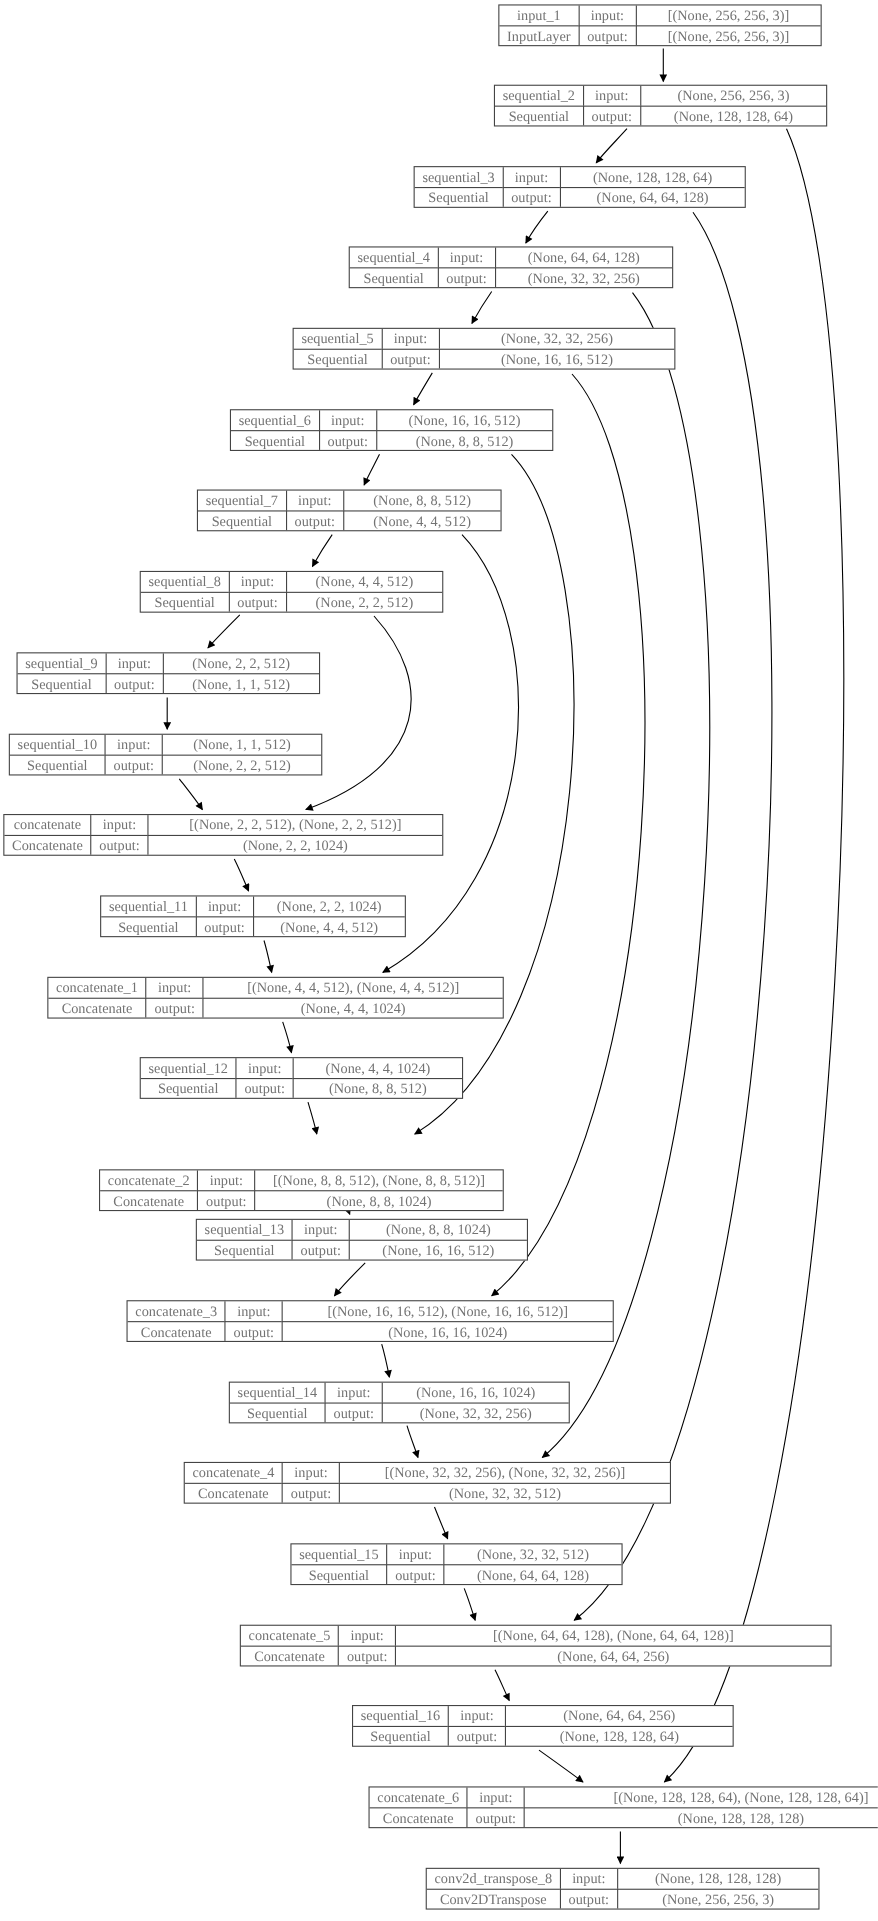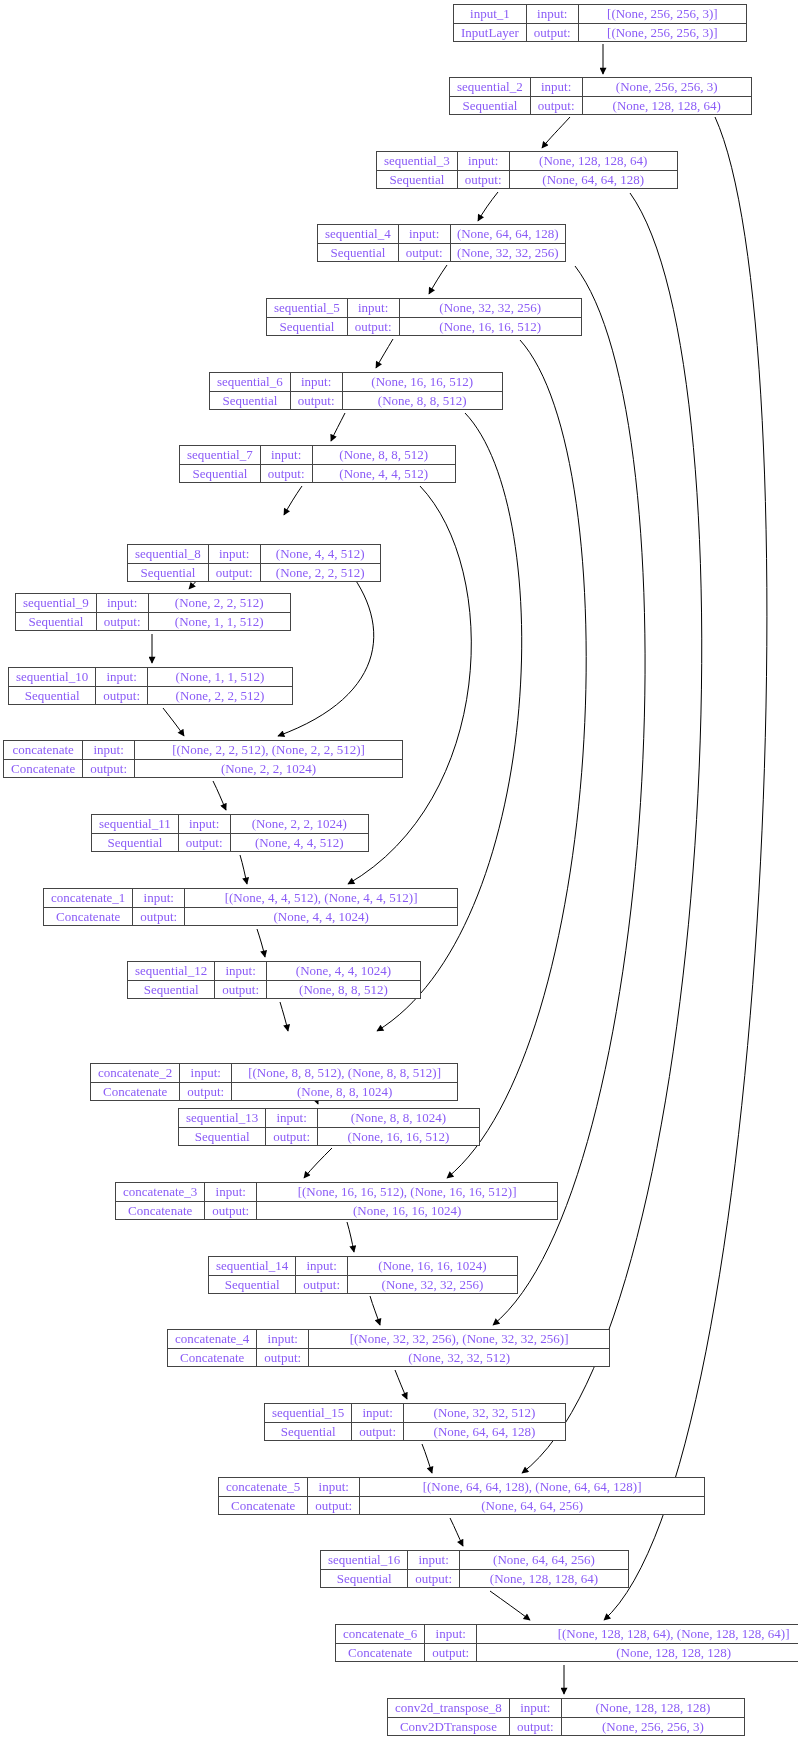--- a/index.html
+++ b/index.html
@@ -1,21 +1,21 @@
 <!DOCTYPE html>
 <html><head>
 <meta charset="utf-8">
 <style>
   html,body{margin:0;padding:0;background:#fff;}
   #canvas{
     position:relative;
     width:798px;height:1746px;
     background:#fff;
     font-family:"Liberation Serif","DejaVu Serif",serif;
-    color:#8b5cf6;
+    color:#737373;
   }
   #edges{position:absolute;left:0;top:0;width:798px;height:1746px;}
   .node{
     position:absolute;
     display:grid;
     grid-template-columns:max-content max-content 1fr;
     grid-auto-rows:18px;
     border:1px solid #444;
     background:#fff;
     box-sizing:border-box;
@@ -94,30 +94,30 @@
 
   <div class="node" style="left:376px;top:151px;width:302px">
     <div class="c">sequential_3</div>
     <div class="c">input:</div>
     <div class="c">(None, 128, 128, 64)</div>
     <div class="c">Sequential</div>
     <div class="c">output:</div>
     <div class="c">(None, 64, 64, 128)</div>
   </div>
 
-  <div class="node" style="left:317px;top:224px;width:249px">
+  <div class="node" style="left:317px;top:224px;width:295px">
     <div class="c">sequential_4</div>
     <div class="c">input:</div>
     <div class="c">(None, 64, 64, 128)</div>
     <div class="c">Sequential</div>
     <div class="c">output:</div>
     <div class="c">(None, 32, 32, 256)</div>
   </div>
 
-  <div class="node" style="left:266px;top:298px;width:316px">
+  <div class="node" style="left:266px;top:298px;width:348px">
     <div class="c">sequential_5</div>
     <div class="c">input:</div>
     <div class="c">(None, 32, 32, 256)</div>
     <div class="c">Sequential</div>
     <div class="c">output:</div>
     <div class="c">(None, 16, 16, 512)</div>
   </div>
 
   <div class="node" style="left:209px;top:372px;width:294px">
     <div class="c">sequential_6</div>
@@ -130,21 +130,21 @@
 
   <div class="node" style="left:179px;top:445px;width:277px">
     <div class="c">sequential_7</div>
     <div class="c">input:</div>
     <div class="c">(None, 8, 8, 512)</div>
     <div class="c">Sequential</div>
     <div class="c">output:</div>
     <div class="c">(None, 4, 4, 512)</div>
   </div>
 
-  <div class="node" style="left:127px;top:544px;width:254px">
+  <div class="node" style="left:127px;top:519px;width:276px">
     <div class="c">sequential_8</div>
     <div class="c">input:</div>
     <div class="c">(None, 4, 4, 512)</div>
     <div class="c">Sequential</div>
     <div class="c">output:</div>
     <div class="c">(None, 2, 2, 512)</div>
   </div>
 
   <div class="node" style="left:15px;top:593px;width:276px">
     <div class="c">sequential_9</div>
@@ -247,30 +247,30 @@
 
   <div class="node" style="left:264px;top:1403px;width:302px">
     <div class="c">sequential_15</div>
     <div class="c">input:</div>
     <div class="c">(None, 32, 32, 512)</div>
     <div class="c">Sequential</div>
     <div class="c">output:</div>
     <div class="c">(None, 64, 64, 128)</div>
   </div>
 
-  <div class="node" style="left:218px;top:1477px;width:487px">
+  <div class="node" style="left:218px;top:1477px;width:538px">
     <div class="c">concatenate_5</div>
     <div class="c">input:</div>
     <div class="c">[(None, 64, 64, 128), (None, 64, 64, 128)]</div>
     <div class="c">Concatenate</div>
     <div class="c">output:</div>
     <div class="c">(None, 64, 64, 256)</div>
   </div>
 
-  <div class="node" style="left:320px;top:1550px;width:309px">
+  <div class="node" style="left:320px;top:1550px;width:347px">
     <div class="c">sequential_16</div>
     <div class="c">input:</div>
     <div class="c">(None, 64, 64, 256)</div>
     <div class="c">Sequential</div>
     <div class="c">output:</div>
     <div class="c">(None, 128, 128, 64)</div>
   </div>
 
   <div class="node" style="left:335px;top:1624px;width:536px">
     <div class="c">concatenate_6</div>

